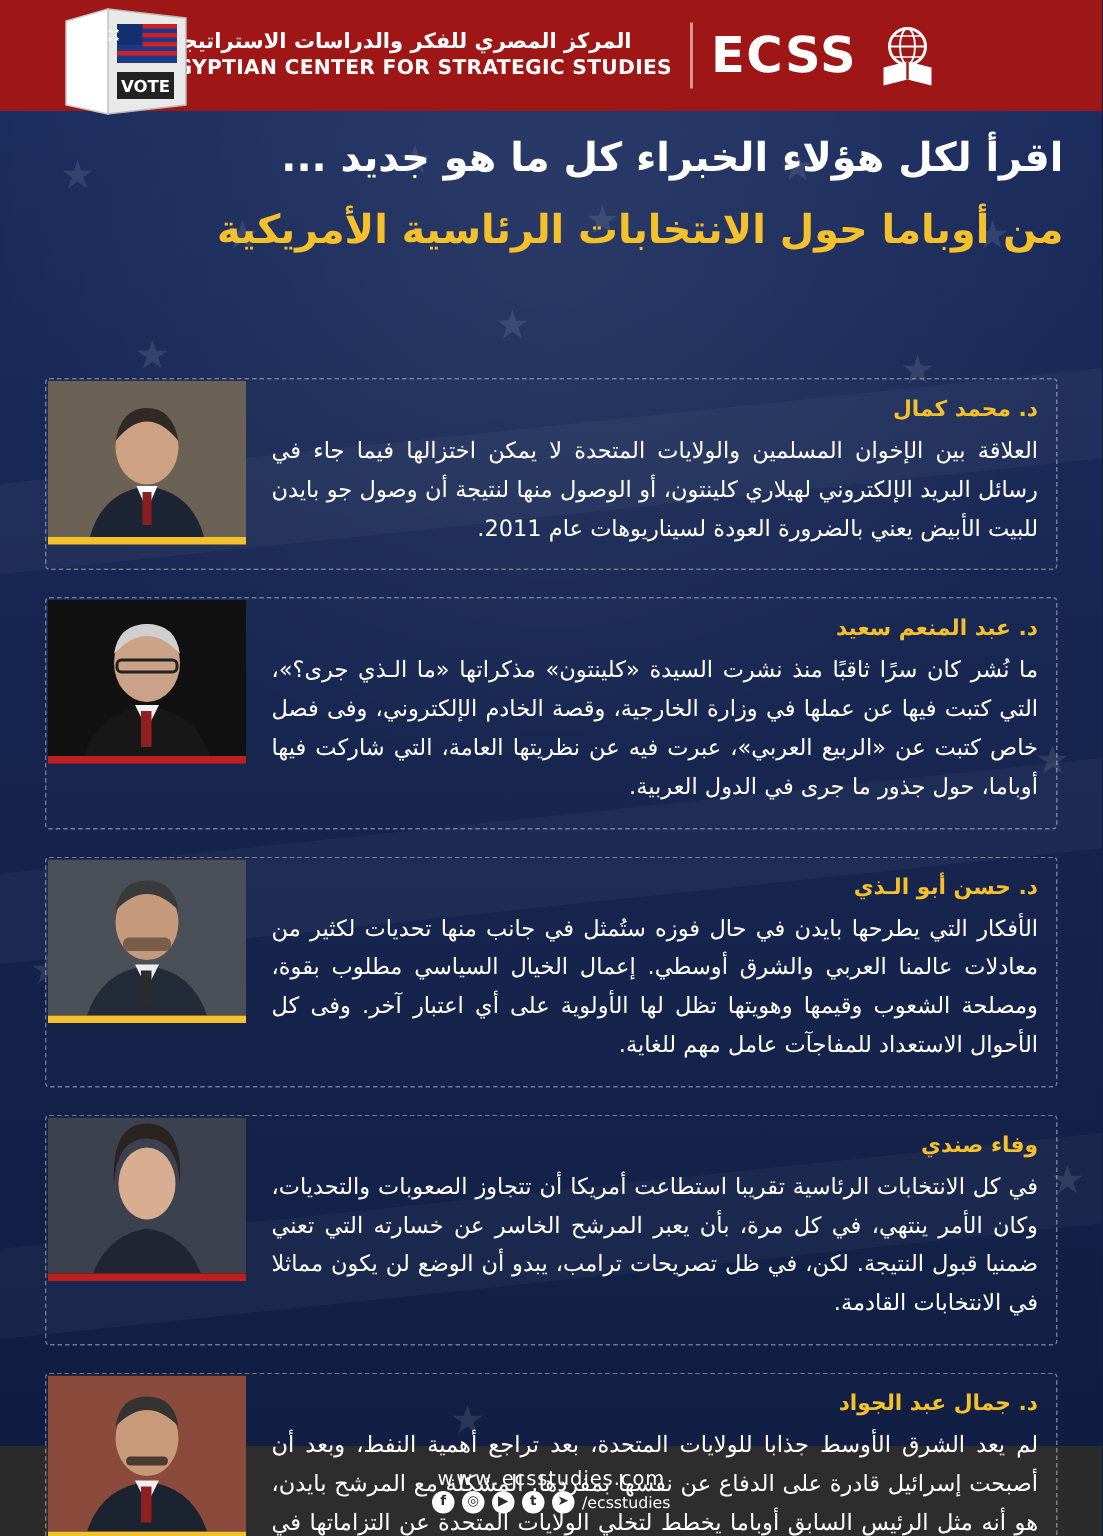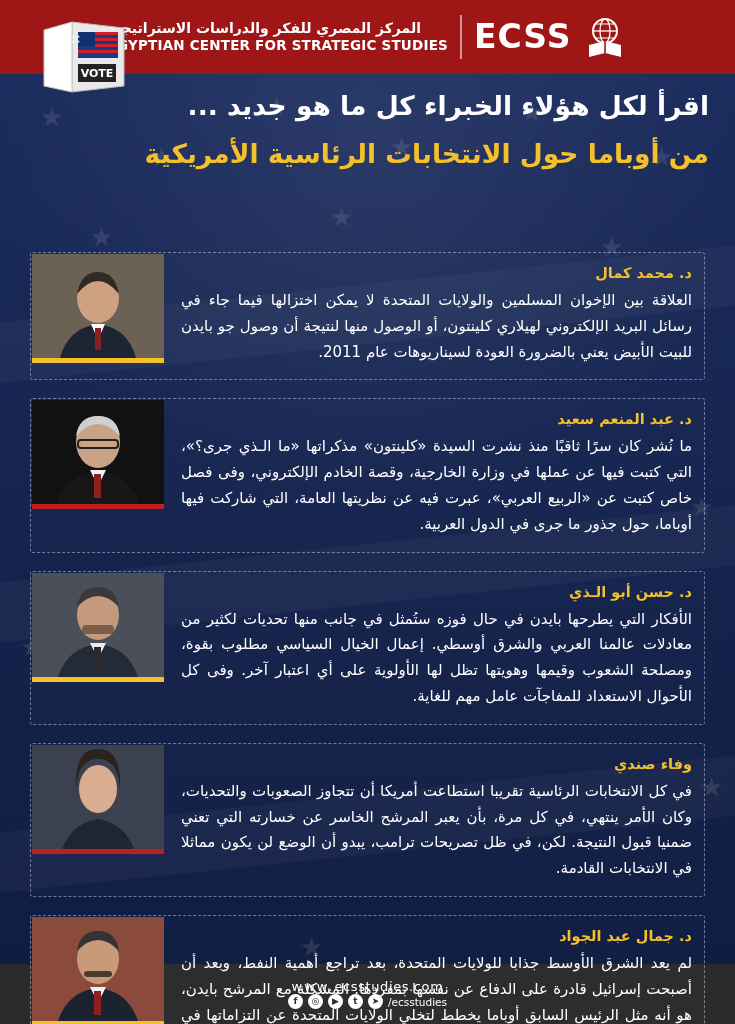--- a/index.html
+++ b/index.html
@@ -127,21 +127,21 @@
   }
   .title-line2 {
     color: #f4c02c;
     font-size: 26.5px;
     font-weight: bold;
     margin: 0;
     line-height: 1.35;
   }
   .vote-box {
     position: absolute;
-    top: 16px;
+    top: 0px;
     left: 38px;
     width: 90px;
     height: 84px;
     z-index: 6;
     text-align: center;
   }
 
   
   .cards {
     position: absolute;

